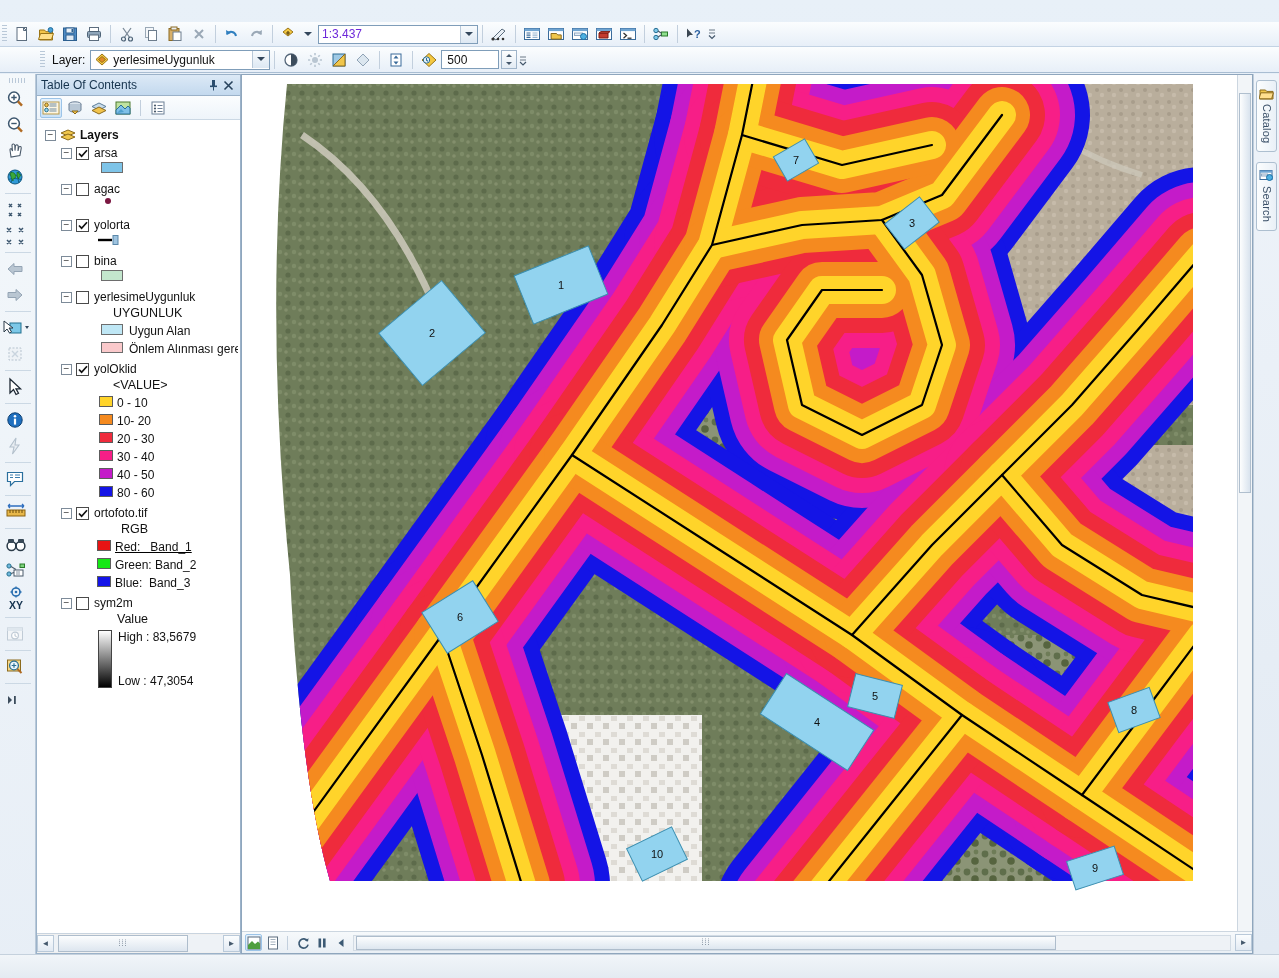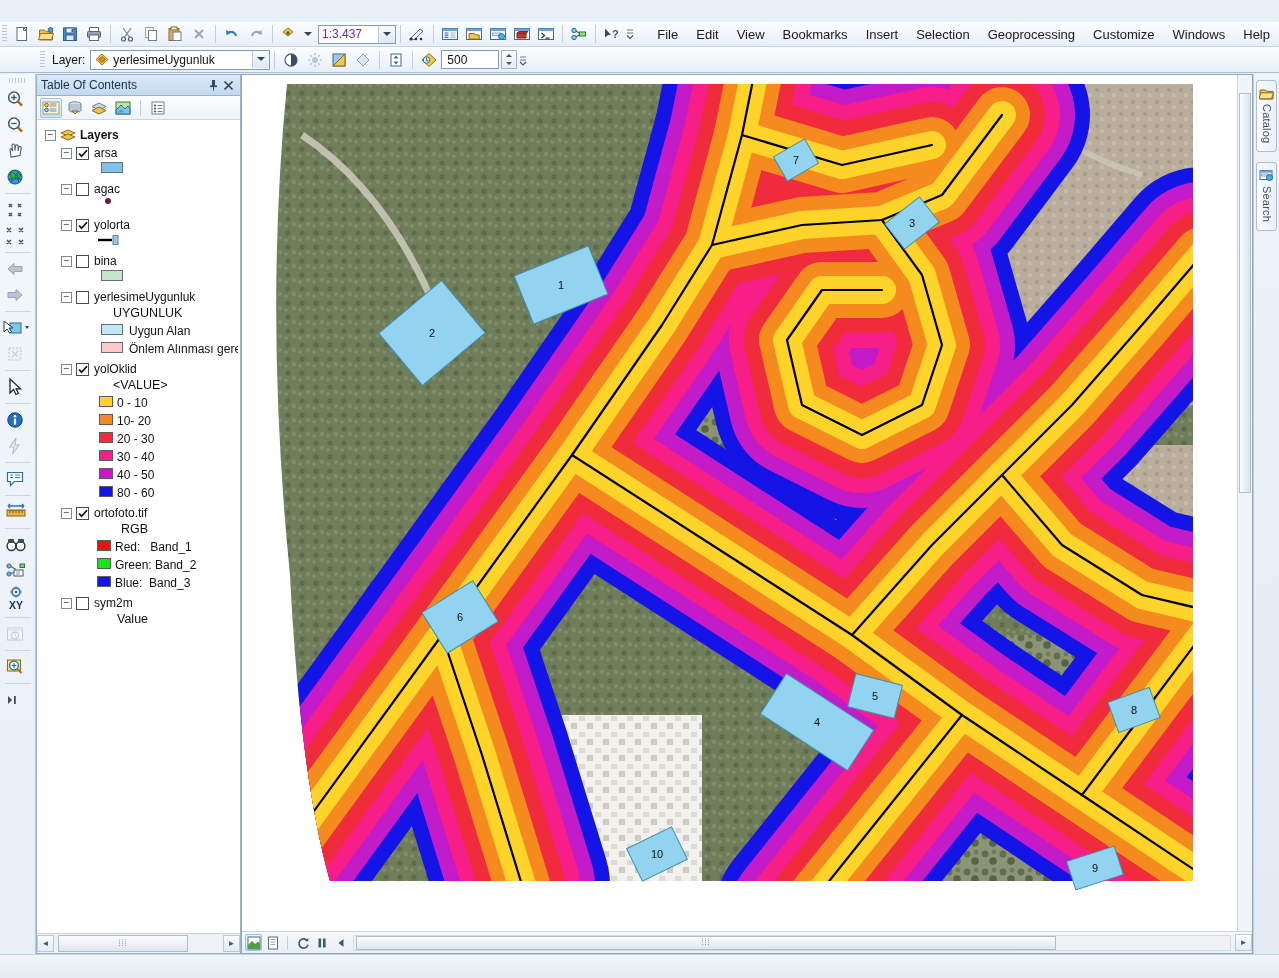--- a/index.html
+++ b/index.html
@@ -404,32 +404,20 @@
           <text x="10" y="12" font-size="11" font-family="Liberation Sans" fill="#2a5f9e" font-weight="bold">?</text>
         </svg>
     </div>
     <div class="tbtn" style="width:10px;">
       <svg width="8" height="14">
           <path d="M1 3 h6 M1 6 h6" stroke="#6a7886" stroke-width="1"></path>
           <path d="M1 8.5 L4 11.5 L7 8.5" stroke="#44586c" fill="none" stroke-width="1.2"></path>
         </svg>
     </div>
 
-    <div class="menus">
-      <div class="menu-item">File</div>
-      <div class="menu-item">Edit</div>
-      <div class="menu-item">View</div>
-      <div class="menu-item">Bookmarks</div>
-      <div class="menu-item">Insert</div>
-      <div class="menu-item">Selection</div>
-      <div class="menu-item">Geoprocessing</div>
-      <div class="menu-item">Customize</div>
-      <div class="menu-item">Windows</div>
-      <div class="menu-item">Help</div>
-    </div>
   </div>
 
   <div class="toolrow2">
     <div class="grip" style="margin-left:40px;"></div>
     <span class="layer-label">Layer:</span>
     <div class="layerbox">
       <svg width="14" height="13" style="margin:0 4px 0 2px;flex:0 0 auto;">
           <path d="M7 1 L13 6.5 L7 12 L1 6.5 Z" fill="#f4c842" stroke="#9b7516"></path>
           <path d="M7 3.5 L10.5 6.5 L7 9.5 L3.5 6.5 Z" fill="#e08a2a" stroke="#9b7516"></path>
         </svg>
@@ -830,40 +818,47 @@
         <span class="cbx">
           <svg width="10" height="9">
               <path d="M1 4.5 L3.6 7.2 L9 1.2" stroke="#111" stroke-width="1.7" fill="none"></path>
             </svg>
         </span>
         <span class="tlabel">ortofoto.tif</span>
       </div>
       <div class="legrow" style="padding-left:82px;">
         <span class="hdr-sub">RGB</span>
       </div>
-      <div class="legrow" style="padding-left:58px;">
+      <div class="legrow" style="padding-left:58px;text-decoration:underline;">
         <span class="swatch-sm" style="background:#e81414;"></span>
         <span class="tlabel" style="white-space:pre;">Red:   Band_1</span>
       </div>
       <div class="legrow" style="padding-left:58px;">
         <span class="swatch-sm" style="background:#14e814;"></span>
         <span class="tlabel" style="white-space:pre;">Green: Band_2</span>
       </div>
       <div class="legrow" style="padding-left:58px;">
         <span class="swatch-sm" style="background:#1414e8;"></span>
         <span class="tlabel" style="white-space:pre;">Blue:  Band_3</span>
       </div>
 
       <div class="tnode" style="padding-left:22px;">
         <span class="tog">−</span>
         <span class="cbx"></span>
         <span class="tlabel">sym2m</span>
       </div>
       <div class="legrow" style="padding-left:78px;">
         <span class="hdr-sub">Value</span>
+      </div>
+      <div style="display:flex;align-items:flex-start;padding-left:59px;">
+        <span class="ramp"></span>
+        <div style="display:flex;flex-direction:column;justify-content:space-between;height:58px;padding-left:6px;">
+          <span class="tlabel">High : 83,5679</span>
+          <span class="tlabel">Low : 47,3054</span>
+        </div>
       </div>
     </div>
 
     <div class="toc-hscroll">
       <span class="sc-arrow">◄</span>
       <span class="sc-track">
         <span class="sc-thumb">⦙⦙⦙</span>
       </span>
       <span class="sc-arrow">►</span>
     </div>

